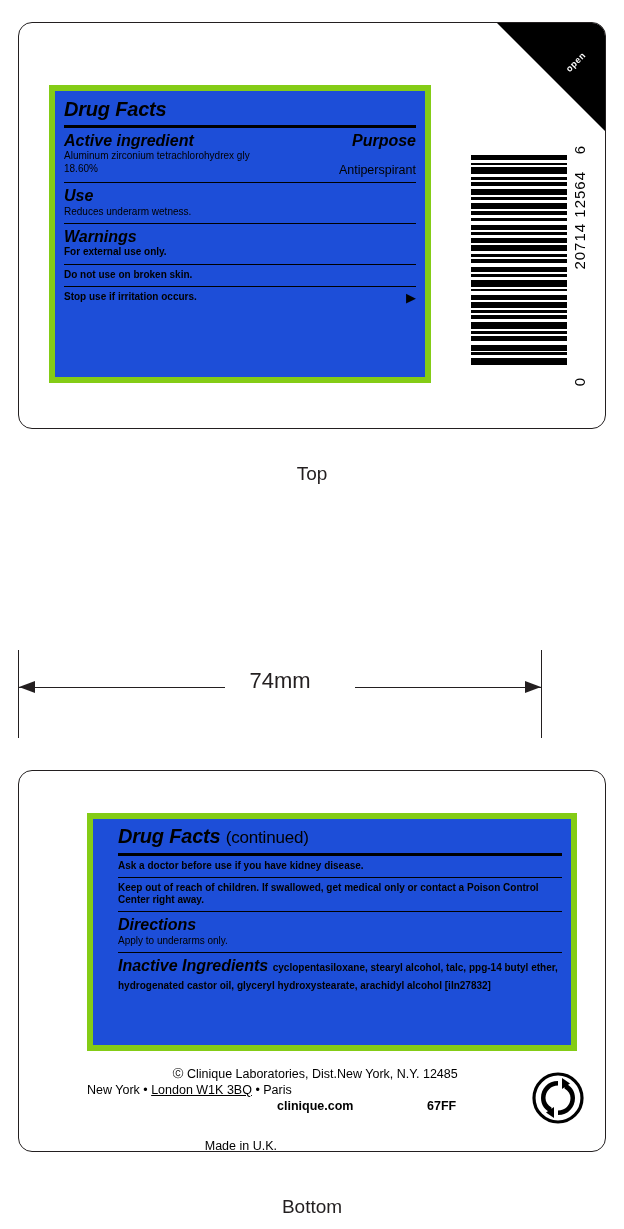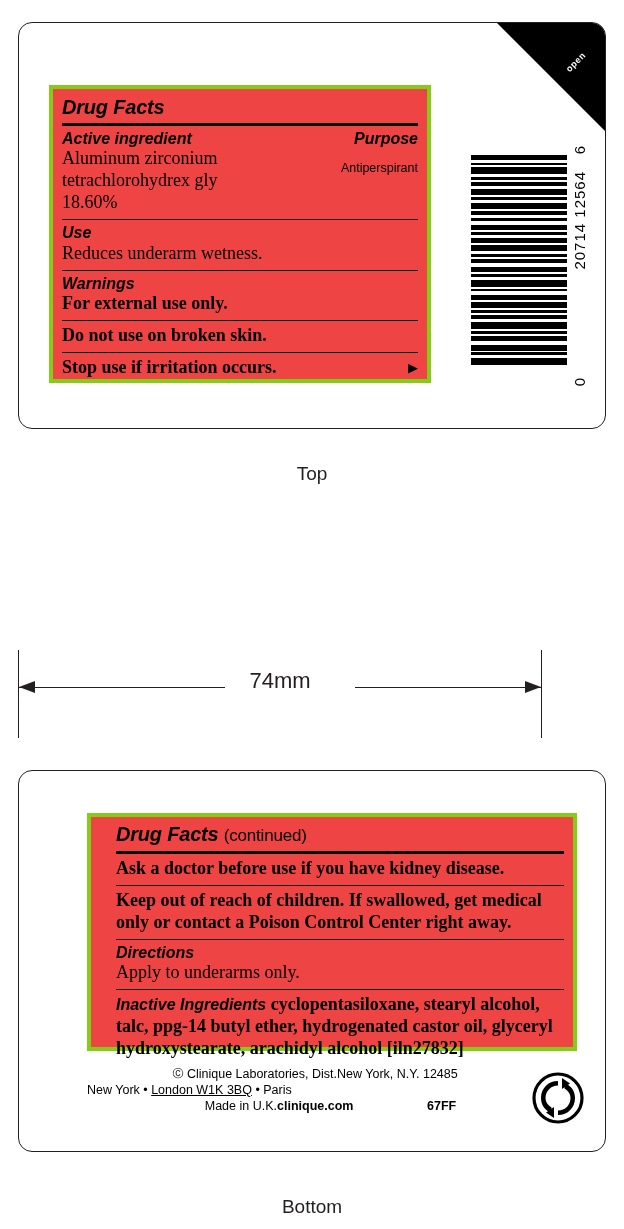--- a/index.html
+++ b/index.html
@@ -67,23 +67,23 @@
     font-size: 9px;
     font-weight: bold;
     letter-spacing: .5px;
     transform: rotate(-45deg);
     transform-origin: 50% 50%;
   }
 
   
   .df-box {
     position: absolute;
-    border: 4px solid #84cc16;
+    border: 6px solid #84cc16;
     box-sizing: border-box;
-    background: #ef4444;
+    background: #1d4ed8;
   }
   #df-top {
     left: 30px;
     top: 62px;
     width: 382px;
     height: 298px;
     padding: 0;
   }
   .df-inner { padding: 7px 9px 6px 9px; }
 
@@ -110,24 +110,24 @@
     font-weight: bold;
     line-height: 1.15;
   }
   .row-head {
     display: flex;
     justify-content: space-between;
     align-items: baseline;
     text-align: right;
   }
   .body-text {
-    font-size: 18px;
+    font-size: 10px;
     font-weight: bold;
     line-height: 1.22;
-    font-family: Liberation Serif, serif;
+    font-family: Liberation Sans, sans-serif;
   }
   .body-text.reg { font-weight: normal; }
   .row-body {
     display: flex;
     justify-content: space-between;
     align-items: flex-start;
     gap: 10px;
   }
   .purpose-val {
     font-size: 12.5px;
@@ -430,21 +430,21 @@
         <span>Clinique Laboratories, Dist.</span>
       </div>
       <div class="foot-col-b">New York, N.Y. 12485</div>
     </div>
     <div class="foot-line">
       <div>
         <span>New York • </span><span class="u">London W1K 3BQ</span><span> • Paris</span>
       </div>
     </div>
     <div class="foot-line">
-      <div class="foot-col-a" style="width:190px;">Made in U.K.</div>
+      <div class="foot-col-a" style="width:190px;margin-top:40px;">Made in U.K.</div>
       <div class="foot-col-b" style="width:150px;font-weight:bold;">clinique.com</div>
       <div style="font-weight:bold;">67FF</div>
     </div>
 
     <svg id="recycle-logo" viewBox="0 0 52 52">
       <circle cx="26" cy="26" r="24" fill="none" stroke="#000" stroke-width="3.2"></circle>
       <path d="M26 9 C16 9 9 16.5 9 26 C9 33 13 38.5 19.5 41 L19.5 35.5 C15.5 33.2 13.5 29.8 13.5 26 C13.5 19 19 13.5 26 13.5 Z" fill="#000"></path>
       <path d="M26 43 C36 43 43 35.5 43 26 C43 19 39 13.5 32.5 11 L32.5 16.5 C36.5 18.8 38.5 22.2 38.5 26 C38.5 33 33 38.5 26 38.5 Z" fill="#000"></path>
       <polygon points="30,6 30,17 38,11.5" fill="#000"></polygon>
       <polygon points="22,46 22,35 14,40.5" fill="#000"></polygon>

